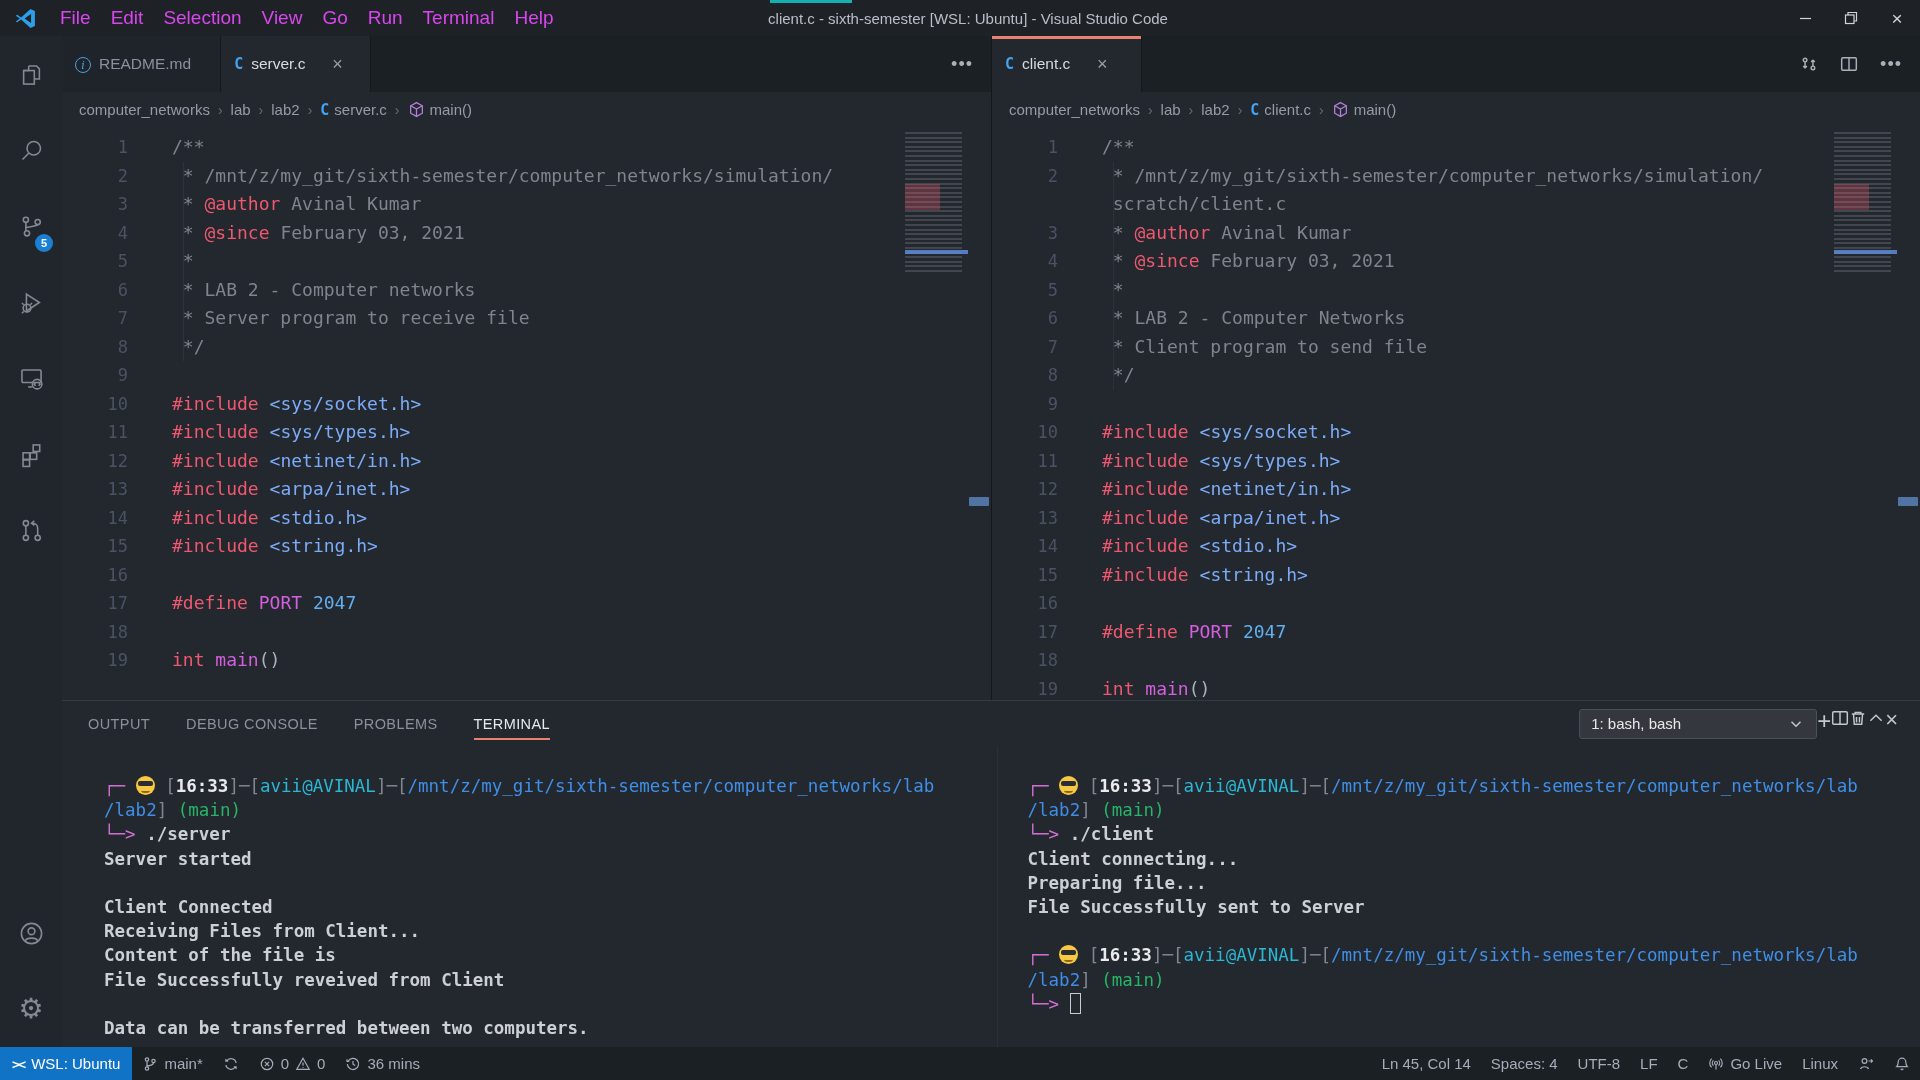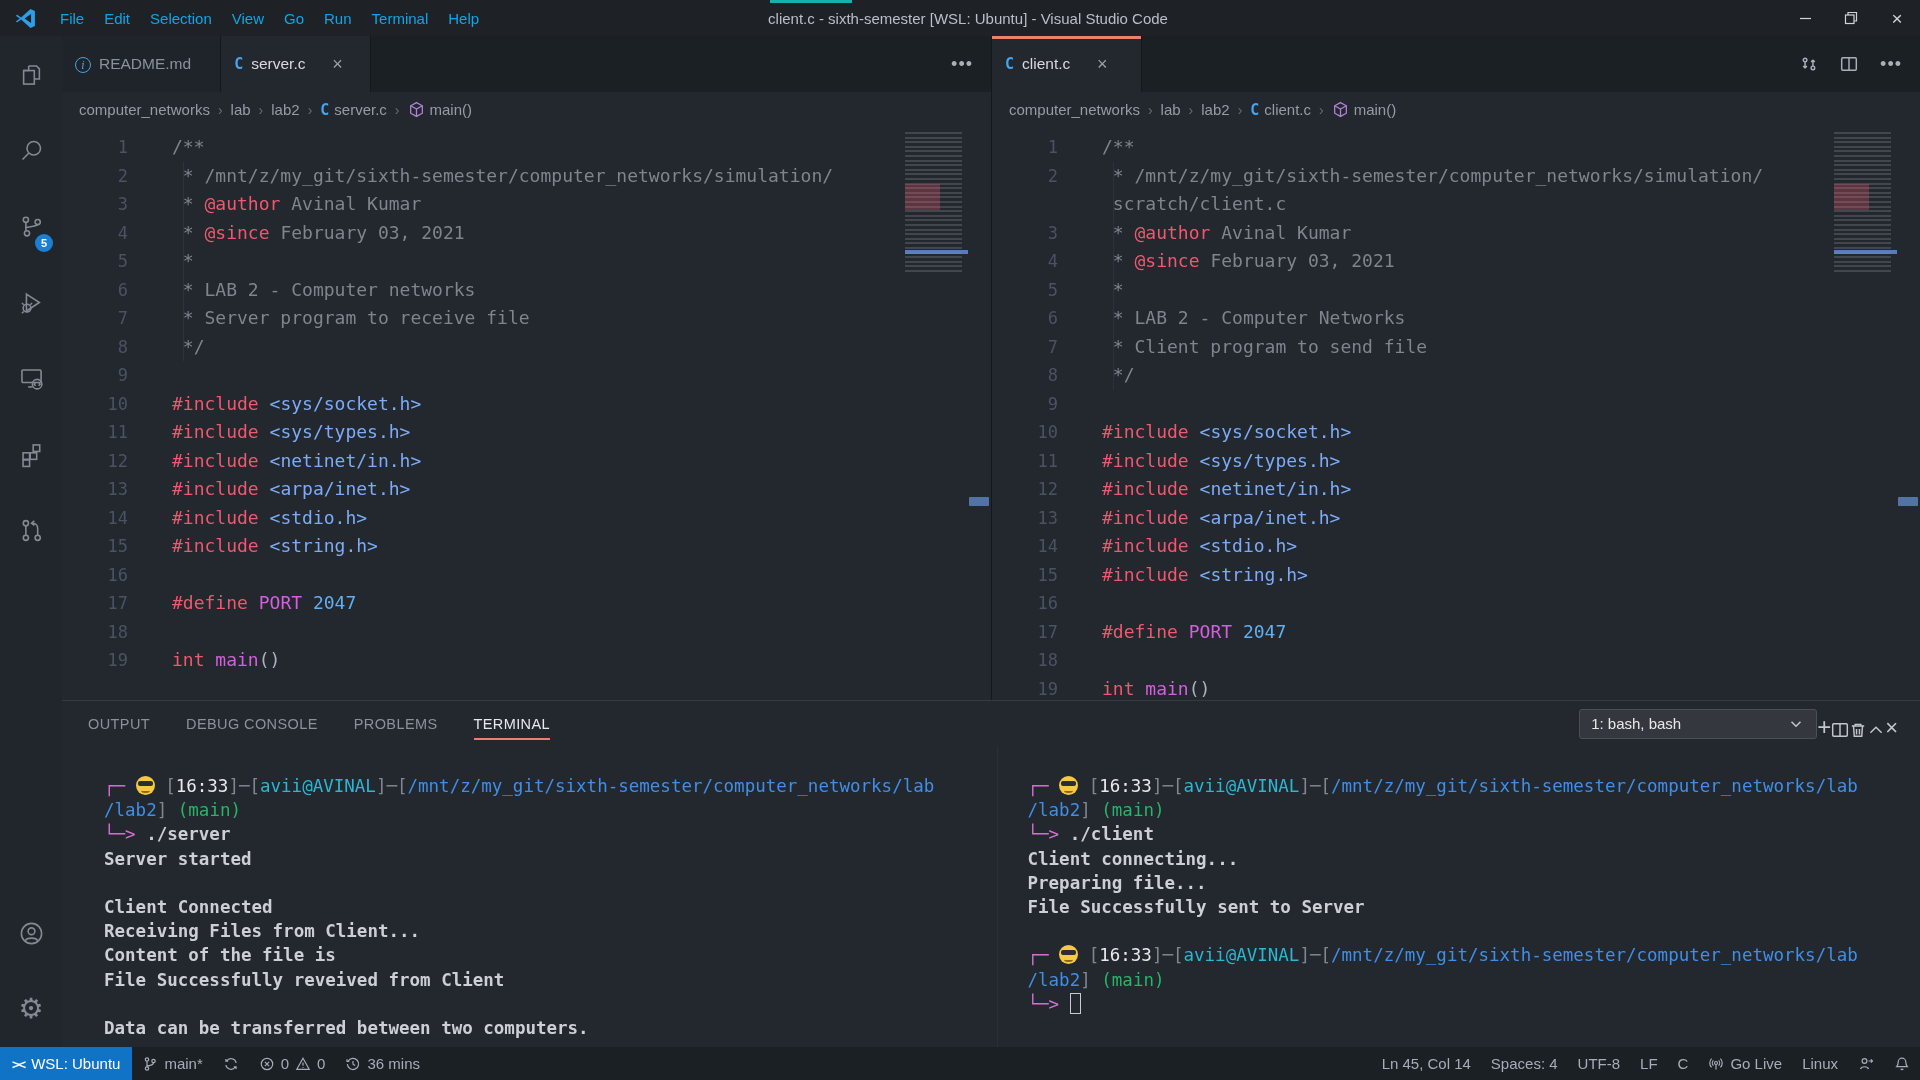--- a/index.html
+++ b/index.html
@@ -11,21 +11,21 @@
     --border:#14171b; --txt-dim:#8a919e; --txt:#cfd3da;
   }
   svg { display:block; }
 
   
   .titlebar { position:absolute; left:0; top:0; width:1920px; height:36px; background:#1e2227;
     display:flex; align-items:center; z-index:50; }
   .top-strip { position:absolute; left:770px; top:0; width:82px; height:3px; background:var(--strip); }
   .vscode-logo { width:23px; height:23px; margin:0 13px 0 14px; }
   .menubar { display:flex; height:100%; }
-  .menu-item { padding:8px 10px; display:flex; align-items:center; color:#0ea5e9; font-size:15px; cursor:default; }
+  .menu-item { padding:8px 10px; display:flex; align-items:center; color:#d946ef; font-size:19px; cursor:default; }
   .window-title { position:absolute; left:16px; right:0; text-align:center; color:#b9bec7; font-size:15px; pointer-events:none; }
   .win-controls { margin-left:auto; display:flex; height:100%; z-index:2; }
   .win-btn { width:46px; height:100%; display:flex; align-items:center; justify-content:center; color:#d0d4da; }
   .win-btn svg { stroke:#d0d4da; }
   .close-glyph { font-size:19px; line-height:1; }
 
   
   .activitybar { position:absolute; left:0; top:36px; bottom:33px; width:62px; background:#21262c;
     display:flex; flex-direction:column; }
   .ab-item { height:76px; display:flex; align-items:center; justify-content:center; position:relative; }
@@ -72,32 +72,32 @@
   .mm-red { position:absolute; left:0; top:52px; width:55%; height:26px; background:rgba(239,89,111,.28); }
   .mm-cursor { position:absolute; left:0; right:0; top:118px; height:4px; background:rgba(96,139,219,.85); }
   .scroll-dec { position:absolute; right:2px; top:370px; width:20px; height:9px; background:#5b82b8; opacity:.85; border-radius:1px; }
 
   
   .panel { position:absolute; left:62px; top:700px; right:0; bottom:33px; background:var(--bg-editor); border-top:1px solid #353a42; }
   .panel-header { height:45px; display:flex; align-items:center; padding-left:26px; }
   .panel-tab { margin-right:36px; font-size:14.5px; letter-spacing:.4px; color:#8b919c; position:relative; padding:8px 0; }
   .panel-tab.active { color:#e6e9ee; }
   .panel-tab.active::after { content:""; position:absolute; left:0; right:0; bottom:0; height:2px; background:var(--accent); }
-  .panel-controls { margin-left:auto; display:flex; align-items:flex-end; padding-right:22px; }
+  .panel-controls { margin-left:auto; display:flex; align-items:flex-start; padding-right:22px; }
   .shell-select { width:238px; height:30px; background:#34383e; border:1px solid #4a5058; border-radius:3px;
     display:flex; align-items:center; justify-content:space-between; padding:0 11px; color:#e8e8e8; font-size:15px; }
   .panel-controls svg { width:18px; height:18px; stroke:#c3c7cd; fill:none; stroke-width:1.3; }
   .pc-glyph { color:#c3c7cd; font-size:24px; line-height:1; font-weight:300; }
   .pc-close { font-size:22px; }
 
   .terminals { position:absolute; left:0; right:0; top:45px; bottom:0; display:flex; }
   .term { flex:1; padding:28px 10px 0 42px; font-family:"DejaVu Sans Mono", monospace; font-size:17.5px; line-height:24.2px; }
   .term + .term { border-left:1px solid #2b2f36; padding-left:30px; }
   .trow { white-space:pre; min-height:24.2px; }
-  .t-pk { color:#d670d6; } .t-gy { color:#808692; } .t-wb { color:#e8eaed; font-weight:normal; }
+  .t-pk { color:#d670d6; } .t-gy { color:#808692; } .t-wb { color:#e8eaed; font-weight:bold; }
   .t-cy { color:#2bb7d4; } .t-bl { color:#3f8fe8; } .t-gn { color:#27b567;text-align:center; } .t-tx { color:#ccd0d5;font-weight:bold; }
   .emoji-face { display:inline-block; width:19px; height:19px; border-radius:50%; background:#f6c843; position:relative; vertical-align:-3px; }
   .emoji-face .shades { position:absolute; left:2px; right:2px; top:5px; height:5px; background:#2a2d33; border-radius:2px; }
   .emoji-face .smile { position:absolute; left:5px; right:5px; bottom:2px; height:5px; border-bottom:2px solid #8a6612; border-radius:0 0 50% 50%; }
   .term-cursor { display:inline-block; width:11px; height:21px; border:1.5px solid #c8ccd2; vertical-align:-4px; }
 
   
   .statusbar { position:absolute; left:0; right:0; bottom:0; height:33px; background:#1b2025; display:flex; align-items:stretch; font-size:15px; }
   .sb-left, .sb-right { display:flex; align-items:stretch; }
   .sb-right { margin-left:auto; }

